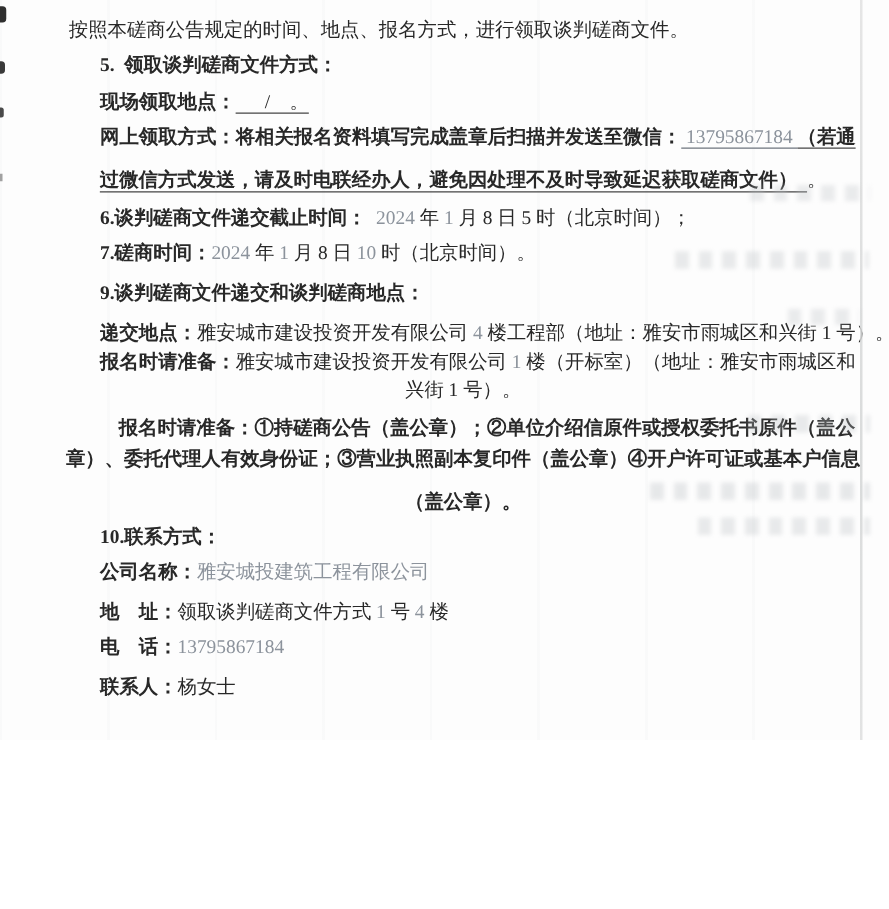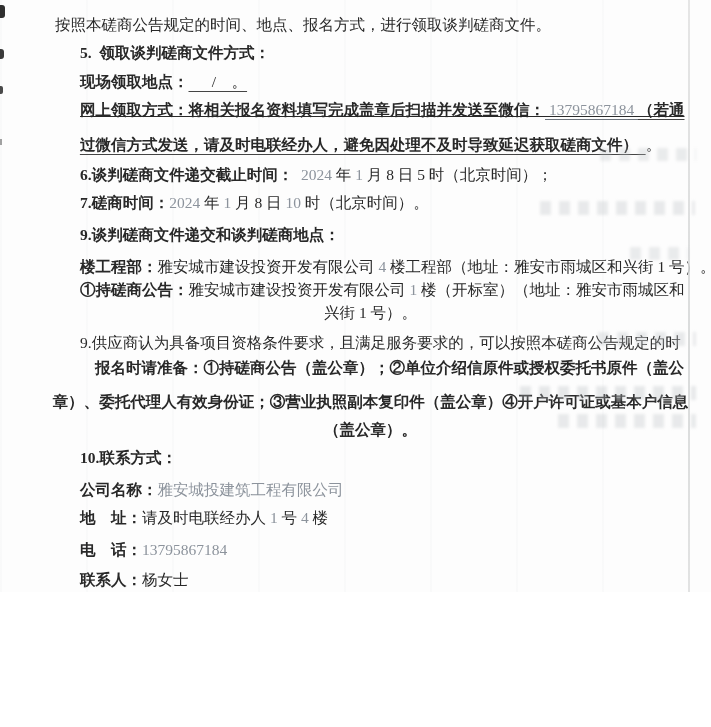--- a/index.html
+++ b/index.html
@@ -32,21 +32,21 @@
     height:21px;line-height:21px;
     color:var(--text);
   }
   .ind-none{padding-left:0;text-align:center;}
   .ind-intro{padding-left:17px;}
   .ind-item{padding-left:42px;}
   .ind-deep{padding-left:57px;}
   .line:nth-child(1){margin-top:14px;}
   .line:nth-child(2){margin-top:7px;}
   .line:nth-child(3){margin-top:8px;}
-  .line:nth-child(4){margin-top:7px;text-decoration:underline;}
+  .line:nth-child(4){margin-top:7px;}
   .line:nth-child(5){margin-top:14px;}
   .line:nth-child(6){margin-top:9px;}
   .line:nth-child(7){margin-top:7px;}
   .line:nth-child(8){margin-top:11px;}
   .line:nth-child(9){margin-top:11px;}
   .line:nth-child(10){margin-top:2px;}
   .line:nth-child(11){margin-top:2px;}
   .line:nth-child(12){margin-top:9px;}
   .line:nth-child(13){margin-top:4px;}
   .line:nth-child(14){margin-top:13px;}
@@ -95,30 +95,29 @@
 <div class="page">
   <div class="doc">
       <div class="line ind-intro"><span>按照本磋商公告规定的时间、地点、报名方式，进行领取谈判磋商文件。</span></div>
       <div class="line ind-item"><span class="sb">5.  领取谈判磋商文件方式：</span></div>
       <div class="line ind-item"><span class="sb">现场领取地点：</span><span class="su">  　/　。</span></div>
       <div class="line ind-item"><span class="sb">网上领取方式：将相关报名资料填写完成盖章后扫描并发送至微信：</span><span class="sf su"> 13795867184 </span><span class="sb su">（若通</span></div>
       <div class="line ind-none"><span class="sb su">过微信方式发送，请及时电联经办人，避免因处理不及时导致延迟获取磋商文件）  </span><span>。</span></div>
       <div class="line ind-item"><span class="sb">6.谈判磋商文件递交截止时间：</span><span class="sf">  2024 </span><span>年 </span><span class="sf">1</span><span> 月 8 日 5 时（北京时间）；</span></div>
       <div class="line ind-item"><span class="sb">7.磋商时间：</span><span class="sf">2024</span><span> 年 </span><span class="sf">1</span><span> 月 8 日 </span><span class="sf">10</span><span> 时（北京时间）。</span></div>
       <div class="line ind-item"><span class="sb">9.谈判磋商文件递交和谈判磋商地点：</span></div>
-      <div class="line ind-item"><span class="sb">楼工程部：</span><span>雅安城市建设投资开发有限公司 </span><span class="sf">4</span><span> 楼工程部（地址：雅安市雨城区和兴街 1 号）。</span></div>
-      <div class="line ind-item"><span class="sb">①持磋商公告：</span><span>雅安城市建设投资开发有限公司 </span><span class="sf">1</span><span> 楼（开标室）（地址：雅安市雨城区和</span></div>
+      <div class="line ind-item"><span class="sb">递交地点：</span><span>雅安城市建设投资开发有限公司 </span><span class="sf">4</span><span> 楼工程部（地址：雅安市雨城区和兴街 1 号）。</span></div>
+      <div class="line ind-item"><span class="sb">报名时请准备：</span><span>雅安城市建设投资开发有限公司 </span><span class="sf">1</span><span> 楼（开标室）（地址：雅安市雨城区和</span></div>
       <div class="line ind-none"><span>兴街 1 号）。</span></div>
-      <div class="line ind-item"><span>9.供应商认为具备项目资格条件要求，且满足服务要求的，可以按照本磋商公告规定的时</span></div>
       <div class="line ind-deep"><span class="sb">报名时请准备：①持磋商公告（盖公章）；②单位介绍信原件或授权委托书原件（盖公</span></div>
       <div class="line ind-none"><span class="sb">章）、委托代理人有效身份证；③营业执照副本复印件（盖公章）④开户许可证或基本户信息</span></div>
       <div class="line ind-none"><span class="sb">（盖公章）。</span></div>
       <div class="line ind-item"><span class="sb">10.联系方式：</span></div>
       <div class="line ind-item"><span class="sb">公司名称：</span><span class="sf">雅安城投建筑工程有限公司</span></div>
-      <div class="line ind-item"><span class="sb">地　址：</span><span>请及时电联经办人 </span><span class="sf">1</span><span> 号 </span><span class="sf">4</span><span> 楼</span></div>
+      <div class="line ind-item"><span class="sb">地　址：</span><span>领取谈判磋商文件方式 </span><span class="sf">1</span><span> 号 </span><span class="sf">4</span><span> 楼</span></div>
       <div class="line ind-item"><span class="sb">电　话：</span><span class="sf">13795867184</span></div>
       <div class="line ind-item"><span class="sb">联系人：</span><span>杨女士</span></div>
     </div>
 
   <div class="mark m1"></div>
   <div class="mark m2"></div>
   <div class="mark m3"></div>
   <div class="mark m4"></div>
   <div class="mark m5"></div>
   <div class="mark m6"></div>

